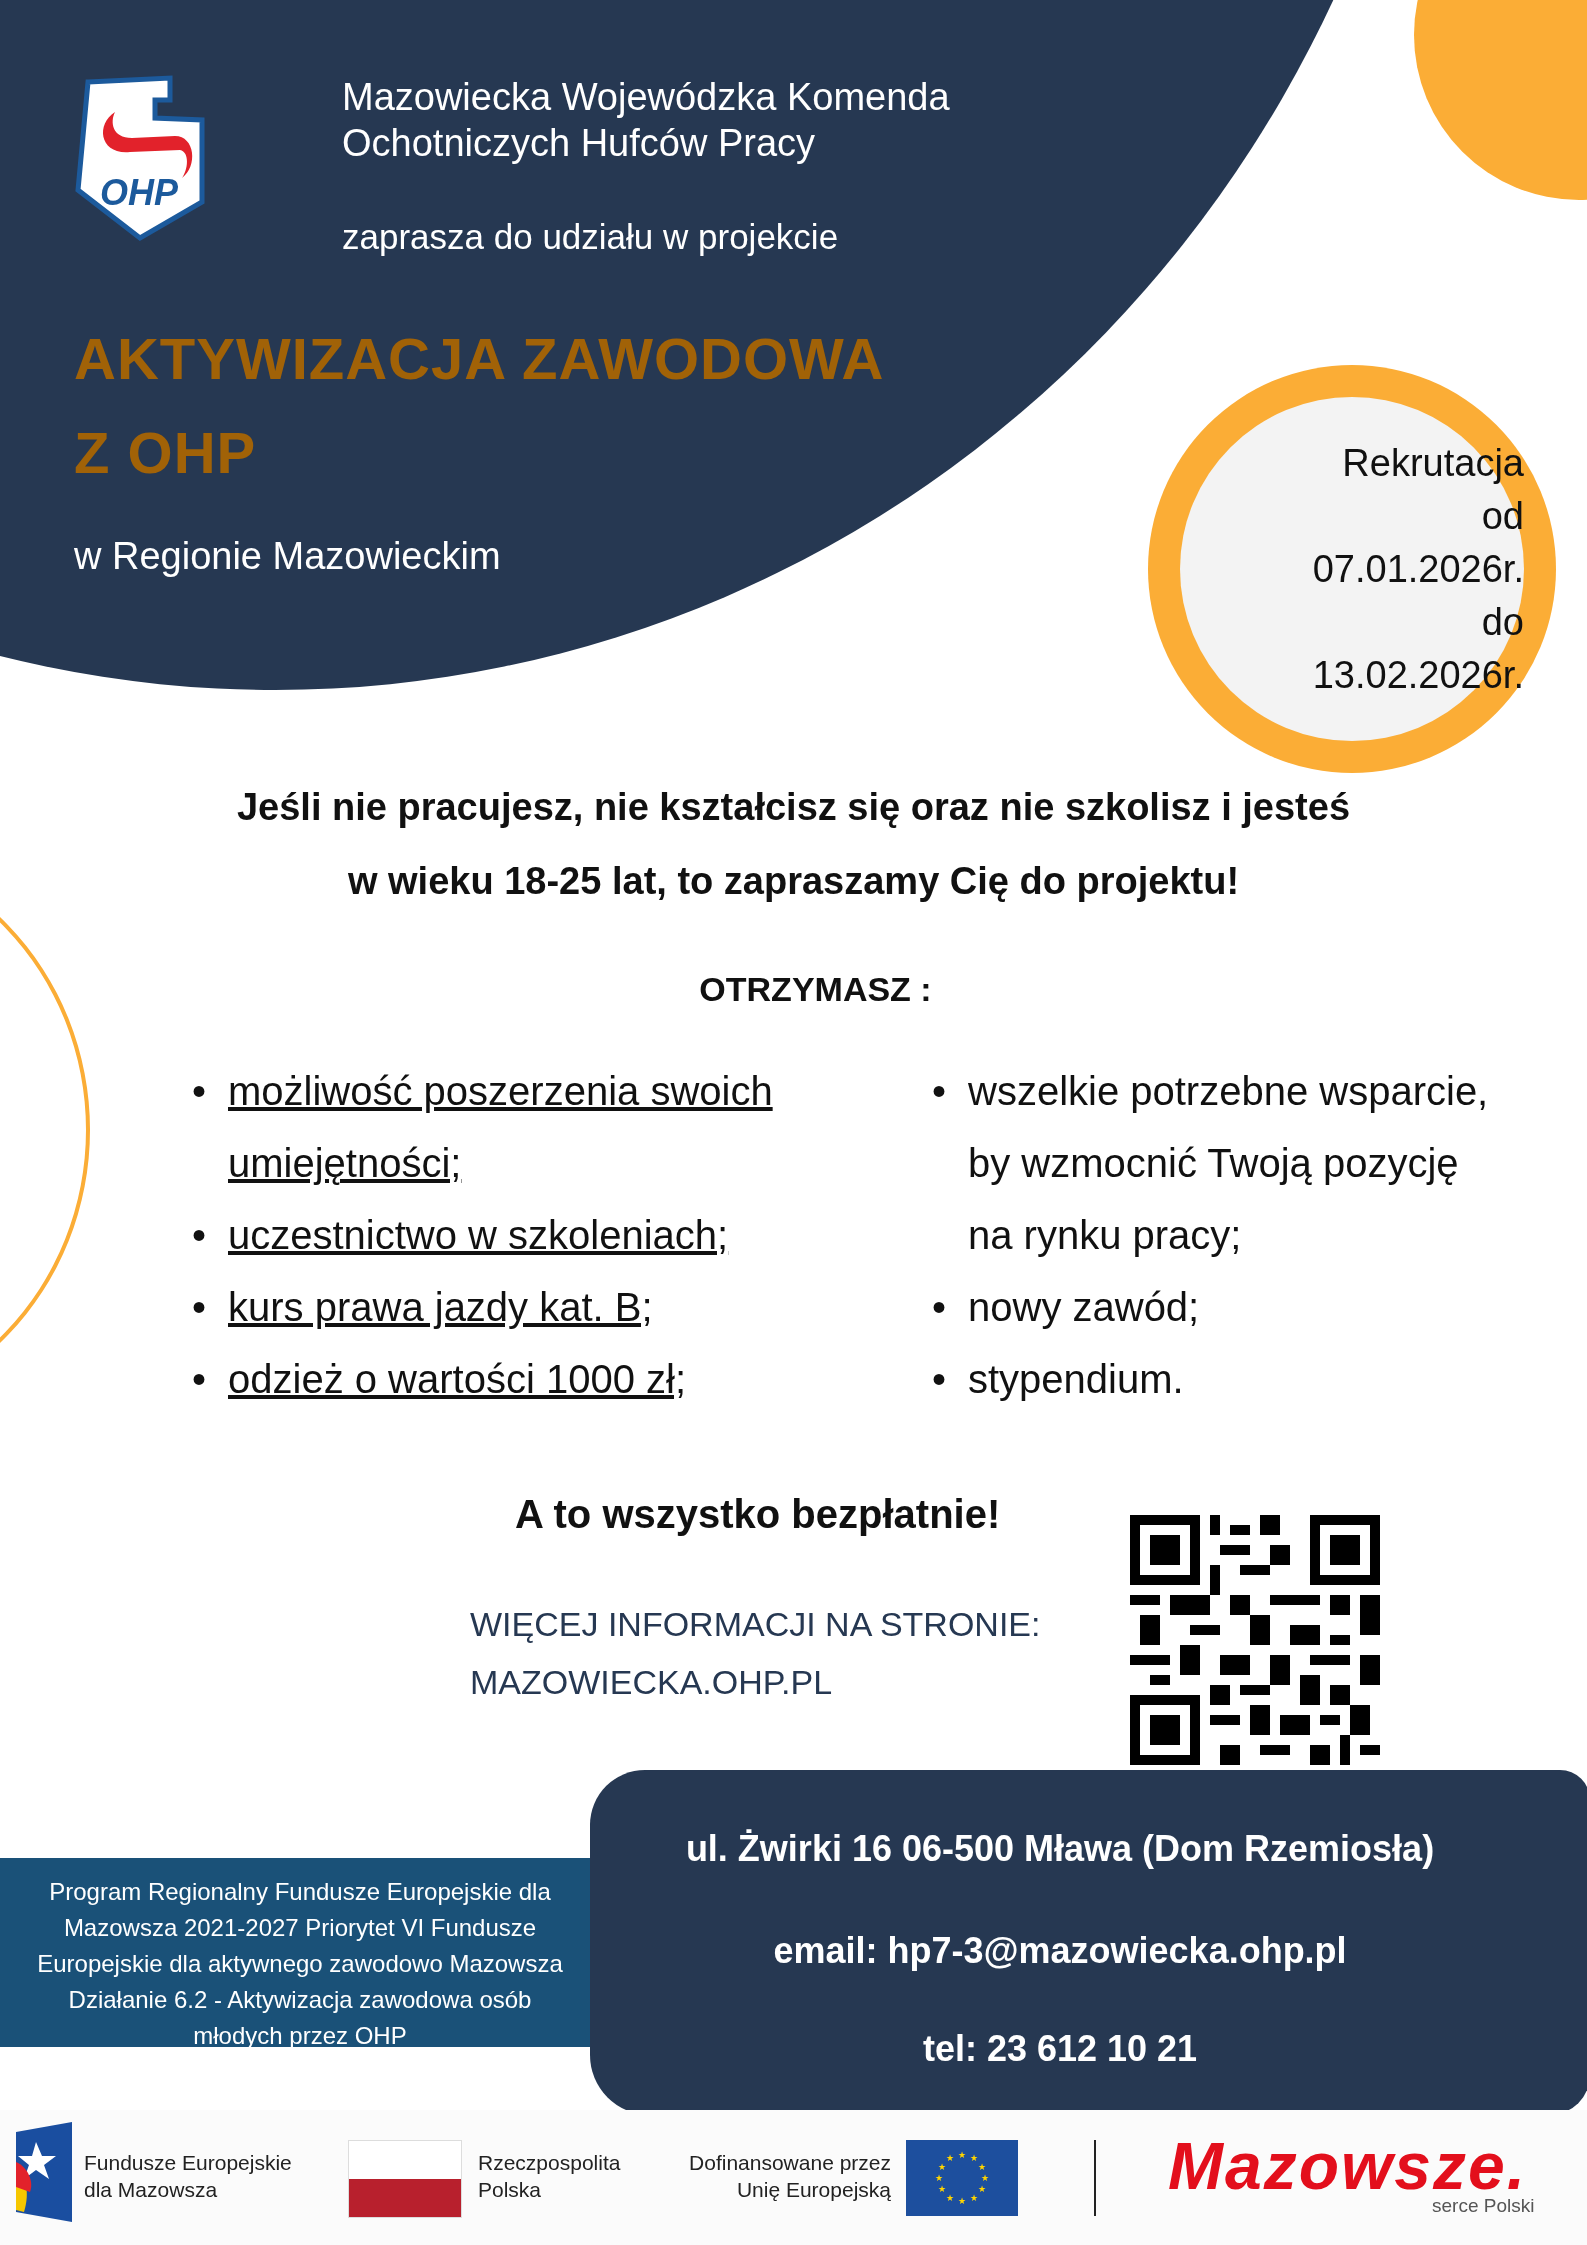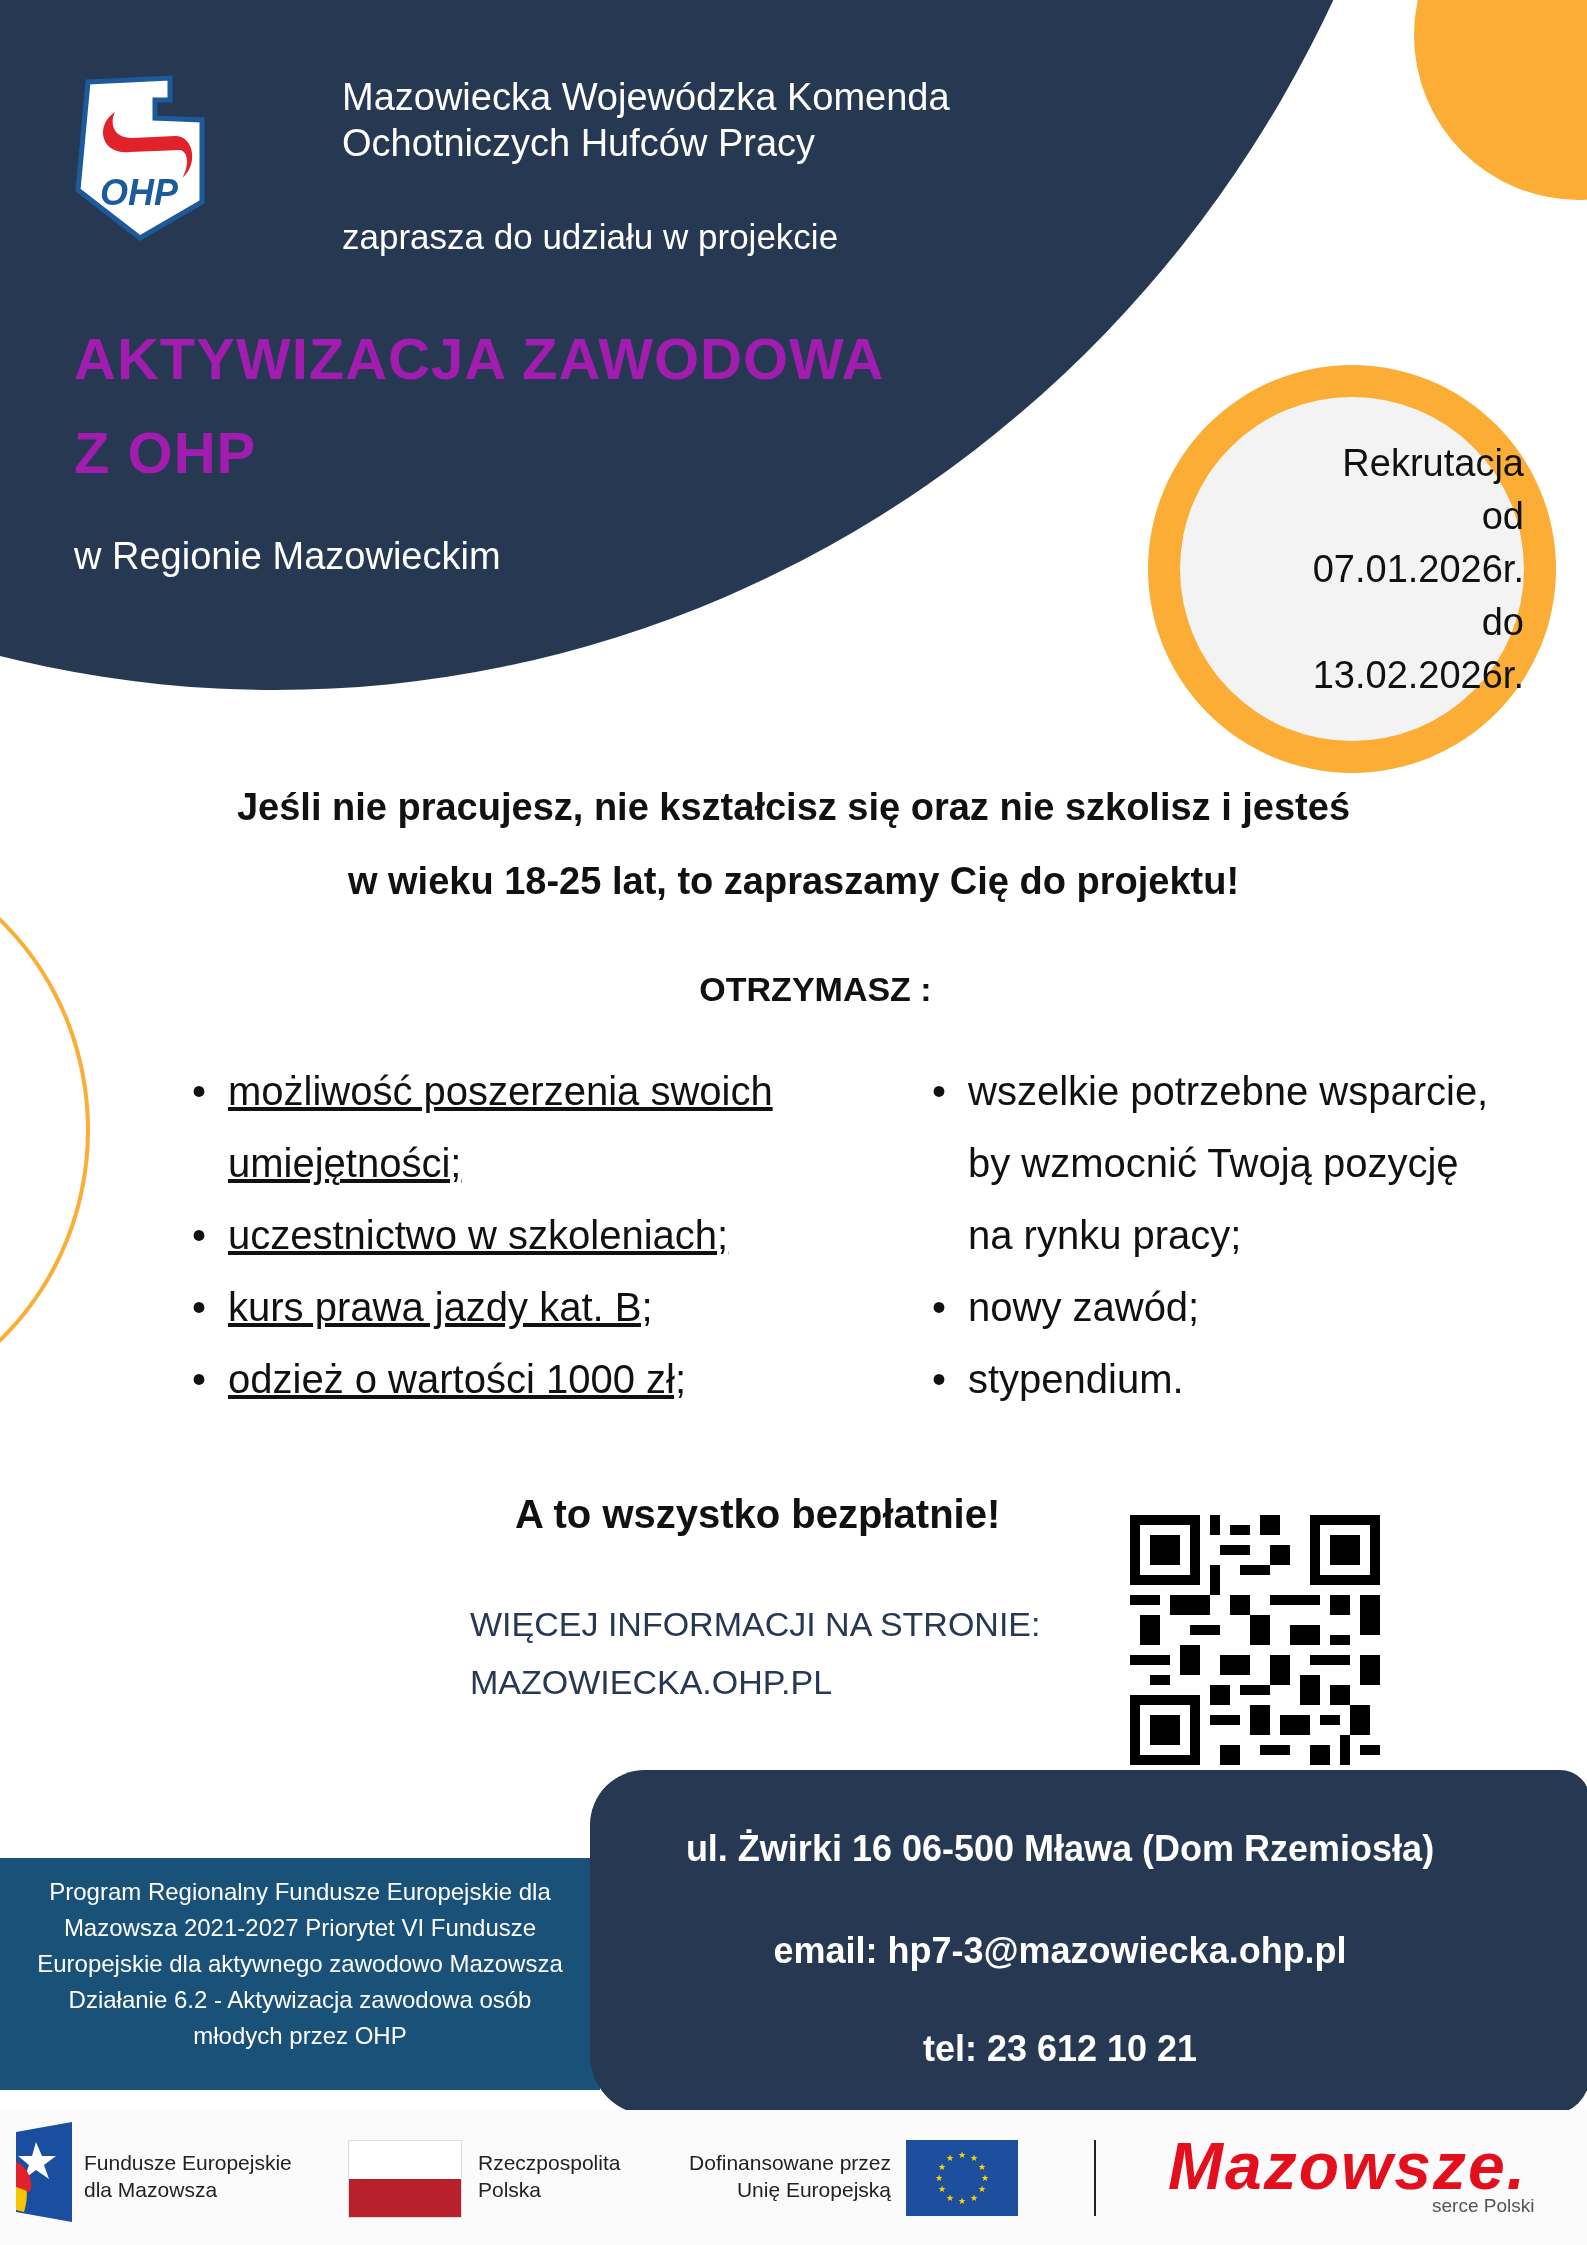--- a/index.html
+++ b/index.html
@@ -9,41 +9,41 @@
   .navy-arc { position:absolute; left:-900px; top:-1750px; width:2350px; height:2440px; border-radius:50%; background:#263852; }
   .orange-top { position:absolute; left:1414px; top:-130px; width:330px; height:330px; border-radius:50%; background:#fbad36; }
   .orange-left-ring { position:absolute; left:-470px; top:840px; width:560px; height:580px; border-radius:50%; border:4px solid #fbad36; box-sizing:border-box; }
   .date-ring { position:absolute; left:1148px; top:365px; width:408px; height:408px; border-radius:50%; background:#fbad36; }
   .date-inner { position:absolute; left:32px; top:32px; width:344px; height:344px; border-radius:50%; background:#f3f3f3; display:flex; flex-direction:column; align-items:flex-end; justify-content:center; }
   .date-inner span { font-size:38px; color:#111; line-height:53px; }
 
   .logo { position:absolute; left:70px; top:70px; width:170px; height:175px; }
   .org { color:#ffffff; font-size:38px; line-height:46px; position:absolute; left:342px; top:74px; }
   .invite { color:#ffffff; font-size:35px; position:absolute; left:342px; top:217px; }
-  .title { color:#a21caf; font-size:58px; font-weight:bold; position:absolute; left:74px; top:312px; line-height:94px; letter-spacing:1px; }
+  .title { color:#a16207; font-size:58px; font-weight:bold; position:absolute; left:74px; top:312px; line-height:94px; letter-spacing:1px; }
   .region { color:#ffffff; font-size:38px; position:absolute; left:74px; top:535px; }
 
   .intro { position:absolute; left:0; width:1587px; top:770px; text-align:center; font-weight:bold; font-size:38px; line-height:74px; color:#111; }
   .receive { position:absolute; left:0; width:1587px; top:970px; text-align:center; font-weight:bold; font-size:34px; color:#111;margin-left:22px; }
 
   .list { position:absolute; list-style:none; margin:0; padding:0; font-size:40px; line-height:72px; color:#111; }
   .list li { position:relative; padding-left:36px; }
   .list li::before { content:"\2022"; position:absolute; left:0; top:0; }
   .list-left { left:192px; top:1055px; width:650px;text-decoration:underline; }
   .list-right { left:932px; top:1055px; width:560px; }
 
   .free { position:absolute; left:515px; top:1492px; font-size:40px; font-weight:bold; color:#111; }
   .more { position:absolute; left:470px; top:1595px; width:650px; text-align:left; font-size:34px; color:#263852; line-height:58px; }
 
   .qr { position:absolute; left:1130px; top:1515px; width:250px; height:250px; }
 
   .contact { position:absolute; left:590px; top:1770px; width:1000px; height:345px; background:#263852; border-radius:55px 30px 40px 60px; }
   .contact div { position:absolute; left:0; width:940px; text-align:center; color:#ffffff; font-weight:bold; font-size:36px; }
 
-  .program { position:absolute; left:0; top:1858px; width:600px; height:232px; background:#1a5178; color:#ffffff; font-size:24px; line-height:36px; text-align:center; padding-top:16px; box-sizing:border-box; }
+  .program { position:absolute; left:0; top:1858px; width:600px; height:189px; background:#1a5178; color:#ffffff; font-size:24px; line-height:36px; text-align:center; padding-top:16px; box-sizing:border-box; }
 
   .footer { position:absolute; left:0; top:2110px; width:1587px; height:135px; background:#fbfbfb; }
   .fe-text, .rp-text, .ue-text { position:absolute; font-size:21px; line-height:27px; color:#222; }
   .mazowsze { position:absolute; left:1168px; top:2128px; font-size:66px; font-weight:bold; color:#e30f1c; font-style:italic; letter-spacing:2px; }
   .serce { position:absolute; left:1432px; top:2195px; font-size:19px; color:#555; }
 </style>
 </head>
 <body>
 
 <div class="navy-arc"></div>

